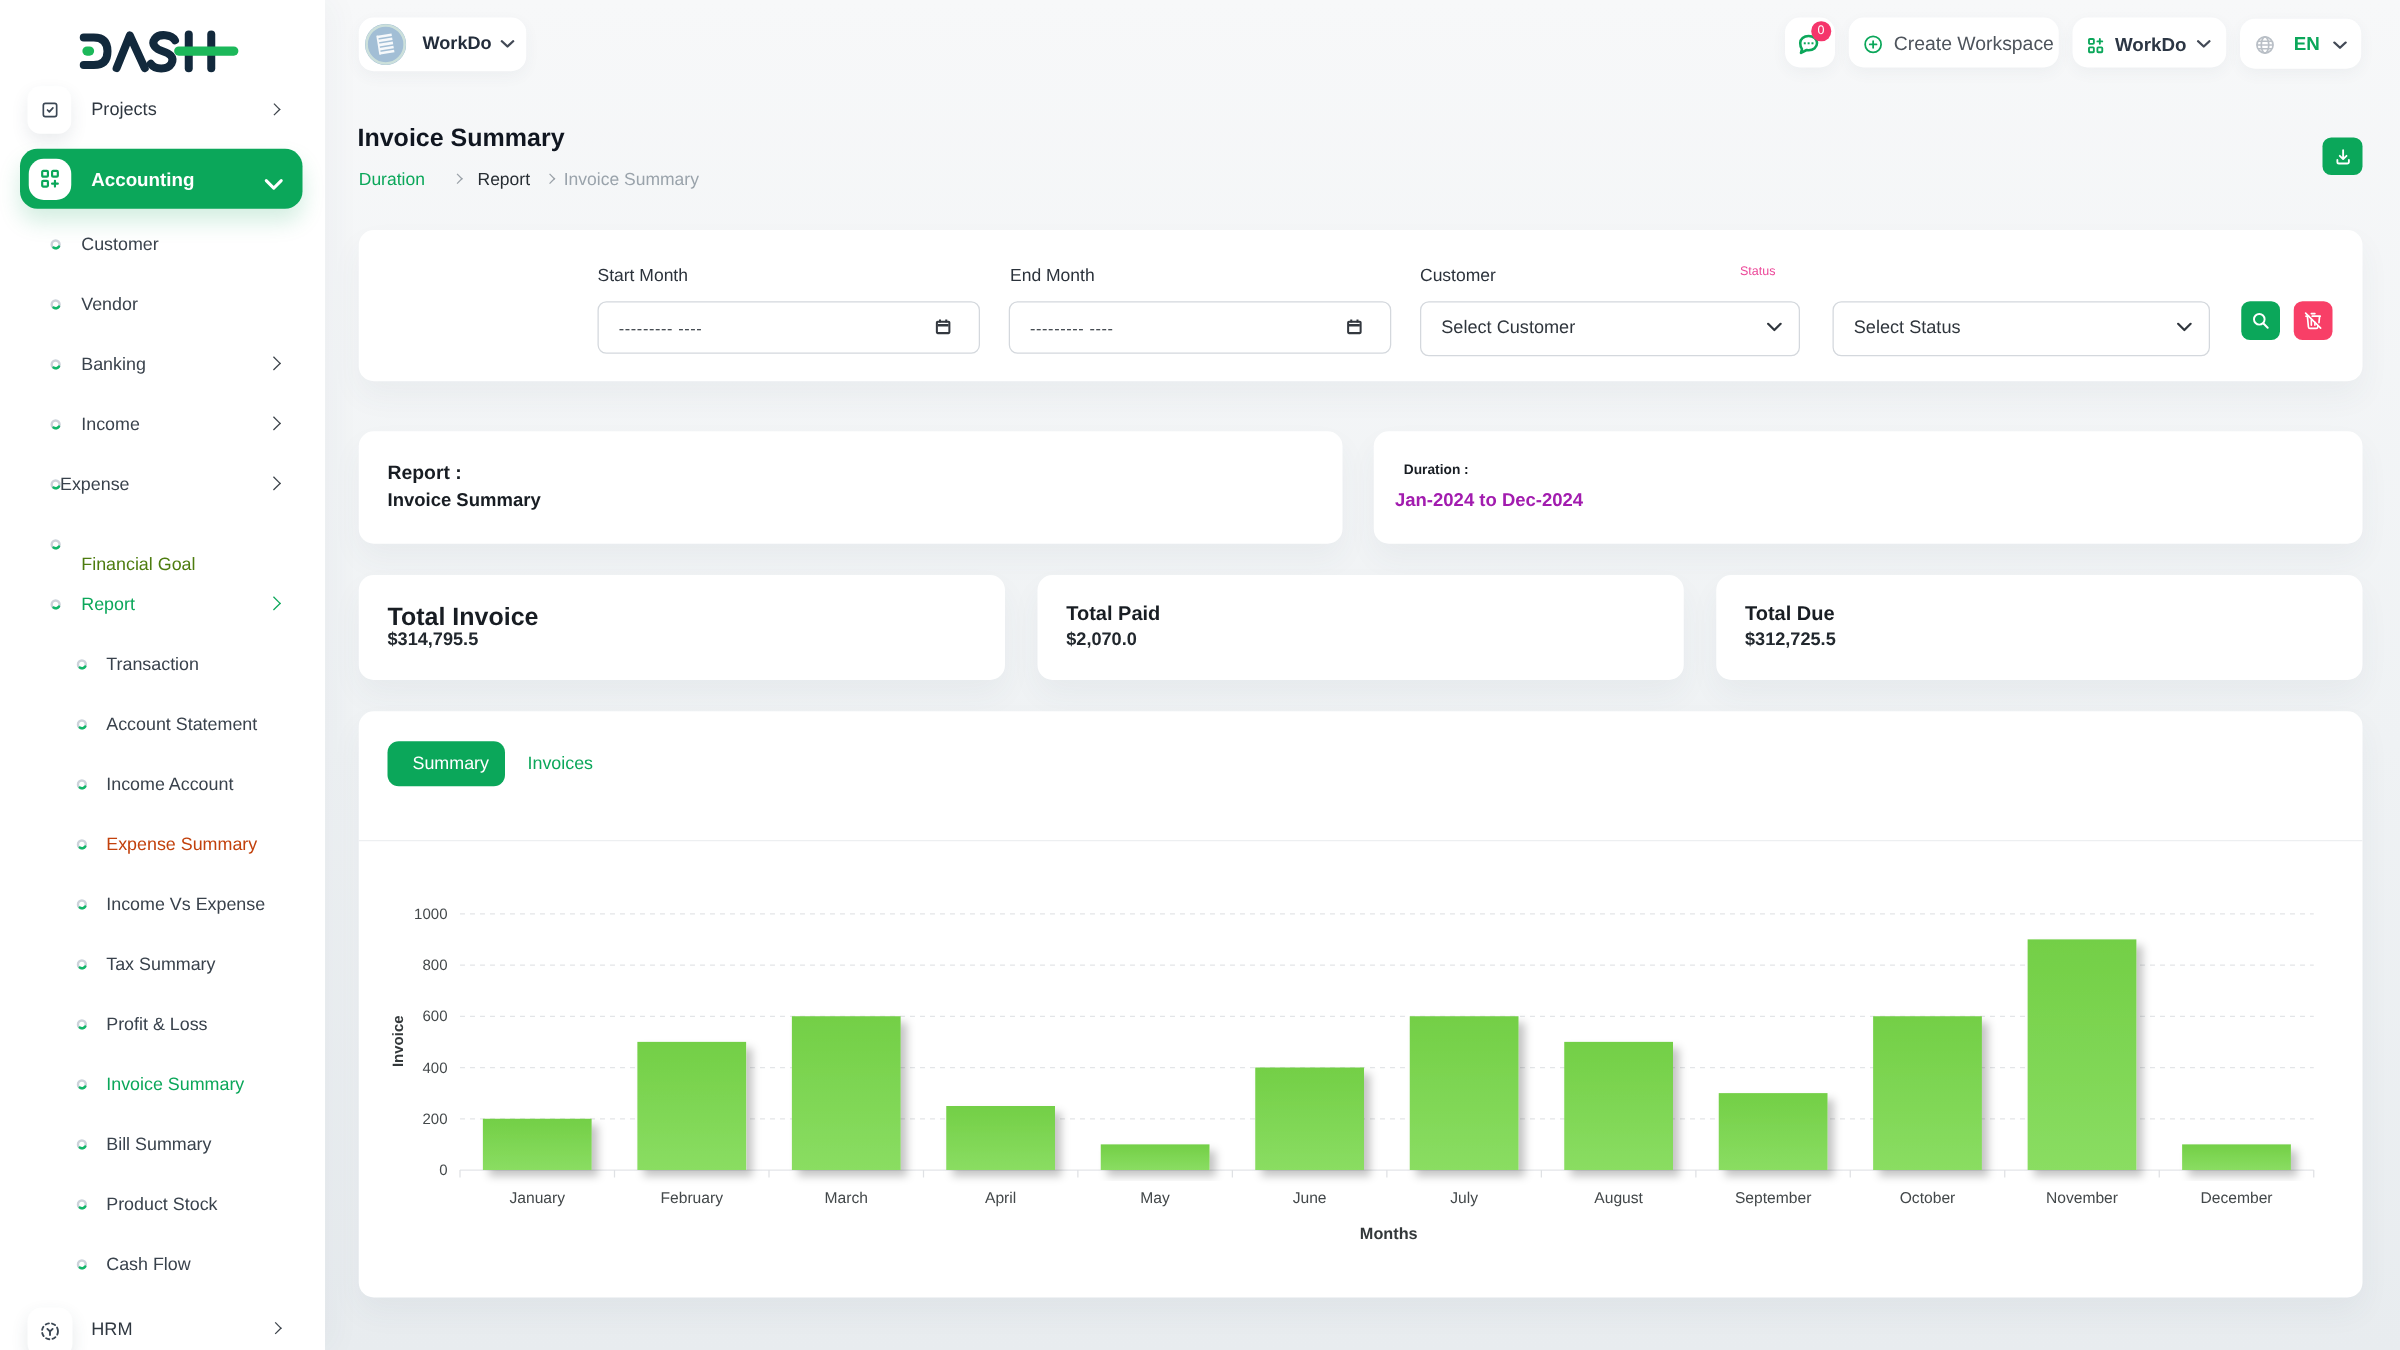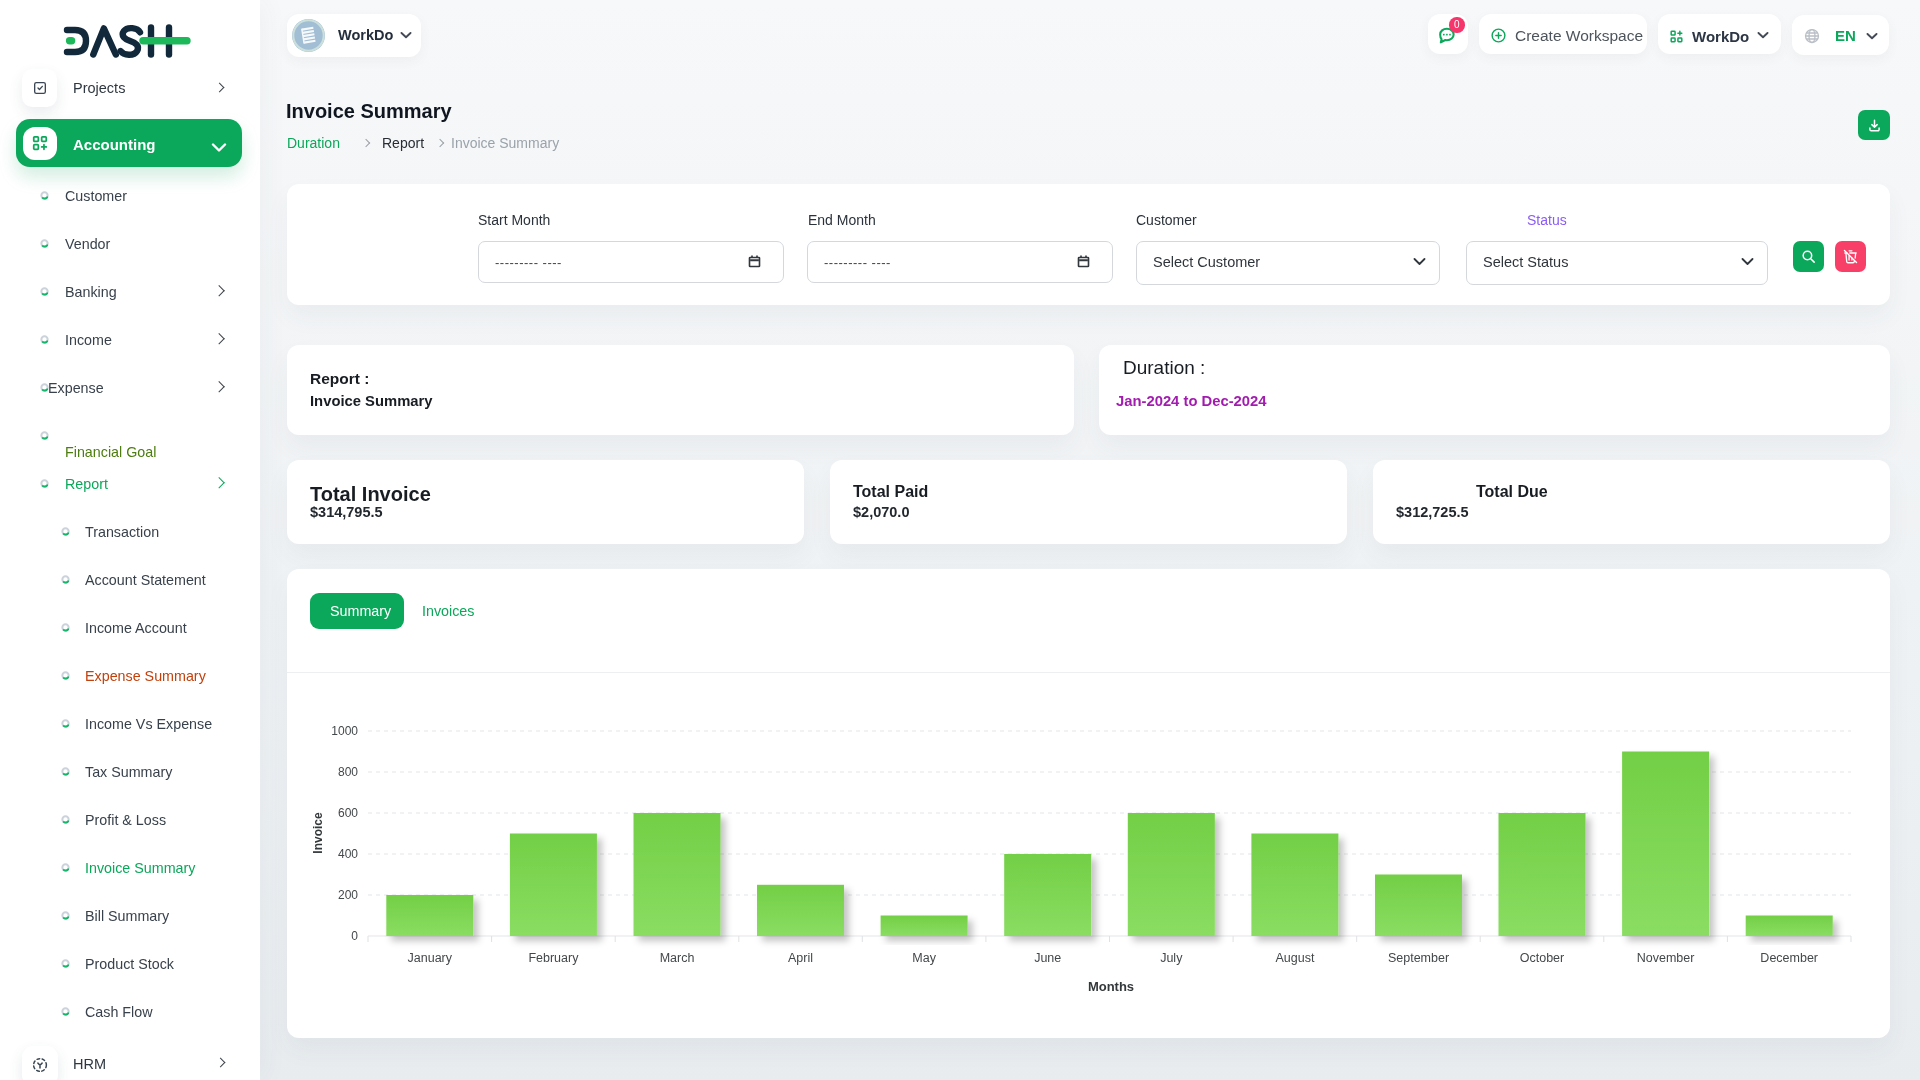--- a/index.html
+++ b/index.html
@@ -241,52 +241,52 @@
 <rect x="4" y="5.5" width="16" height="14.5" rx="1"></rect>
     <path d="M5 10h14" stroke-width="3.2"></path>
     <path d="M8 2.5v4M16 2.5v4" stroke-width="2.6"></path>
   </svg>
 <div class="abs" style="left:1136px;top:212px;font-size:14px;color:#2b323b">Customer</div>
 <div class="abs" style="left:1136px;top:241px;width:304px;height:44px;background:#fff;border:1px solid #d4d8dd;border-radius:7px"></div>
 <div class="abs" style="left:1153px;top:254px;font-size:14.5px;color:#2f353c">Select Customer</div>
 <svg class="abs" style="left:1413px;top:258px" width="13" height="8" viewBox="0 0 13 8">
     <path d="M1.5 1 L6.5 6 L11.5 1" fill="none" stroke="#30363d" stroke-width="1.8" stroke-linecap="round" stroke-linejoin="round"></path>
   </svg>
-<div class="abs" style="left:1527px;top:212px;font-size:14px;color:#8b5cf6">Status</div>
+<div class="abs" style="left:1392px;top:212px;font-size:10px;color:#ec4899">Status</div>
 <div class="abs" style="left:1466px;top:241px;width:302px;height:44px;background:#fff;border:1px solid #d4d8dd;border-radius:7px"></div>
 <div class="abs" style="left:1483px;top:254px;font-size:14.5px;color:#2f353c">Select Status</div>
 <svg class="abs" style="left:1741px;top:258px" width="13" height="8" viewBox="0 0 13 8">
     <path d="M1.5 1 L6.5 6 L11.5 1" fill="none" stroke="#30363d" stroke-width="1.8" stroke-linecap="round" stroke-linejoin="round"></path>
   </svg>
 <div class="abs" style="left:1793px;top:241px;width:31px;height:31px;background:#0ba75a;border-radius:7px"></div>
 <svg class="abs" style="left:1800px;top:248px" width="17" height="17" viewBox="0 0 24 24" fill="none" stroke="#fff" stroke-width="2.2" stroke-linecap="round">
 <circle cx="10.5" cy="10.5" r="6"></circle>
     <path d="M15.5 15.5L20 20"></path>
   </svg>
 <div class="abs" style="left:1835px;top:241px;width:31px;height:31px;background:#f83f67;border-radius:7px"></div>
 <svg class="abs" style="left:1842px;top:248px" width="17" height="17" viewBox="0 0 24 24" fill="none" stroke="#fff" stroke-width="1.9" stroke-linecap="round" stroke-linejoin="round">
 <path d="M4 7h3m4 0h9M10 4h4M10 11v6M14 14v3M5.5 7l1.2 12.2a1.8 1.8 0 0 0 1.8 1.6h7a1.8 1.8 0 0 0 1.8-1.6l.1-1M18.6 14.2l.7-7.2"></path>
     <path d="M3.5 3.5l17 17"></path>
   </svg>
 
 <div class="card" style="left:287px;top:345px;width:787px;height:90px"></div>
 <div class="abs" style="left:310px;top:370px;font-size:15.5px;font-weight:700;color:#181d23">Report :</div>
 <div class="abs" style="left:310px;top:393px;font-size:14.8px;font-weight:700;color:#181d23">Invoice Summary</div>
 <div class="card" style="left:1099px;top:345px;width:791px;height:90px"></div>
-<div class="abs" style="left:1123px;top:357px;font-size:19px;font-weight:400;color:#181d23">Duration :</div>
+<div class="abs" style="left:1123px;top:370px;font-size:11px;font-weight:700;color:#181d23">Duration :</div>
 <div class="abs" style="left:1116px;top:393px;font-size:14.8px;font-weight:700;color:#a21caf">Jan-2024 to Dec-2024</div>
 
 <div class="card" style="left:287px;top:460px;width:517px;height:84px"></div>
 <div class="abs" style="left:310px;top:483px;font-size:20px;font-weight:700;color:#181d23">Total Invoice</div>
 <div class="abs" style="left:310px;top:504px;font-size:14.5px;font-weight:700;color:#22282e">$314,795.5</div>
 <div class="card" style="left:830px;top:460px;width:517px;height:84px"></div>
 <div class="abs" style="left:853px;top:483px;font-size:16px;font-weight:700;color:#181d23">Total Paid</div>
 <div class="abs" style="left:853px;top:504px;font-size:14.5px;font-weight:700;color:#22282e">$2,070.0</div>
 <div class="card" style="left:1373px;top:460px;width:517px;height:84px"></div>
-<div class="abs" style="left:1476px;top:483px;font-size:16px;font-weight:700;color:#181d23">Total Due</div>
+<div class="abs" style="left:1396px;top:483px;font-size:16px;font-weight:700;color:#181d23">Total Due</div>
 <div class="abs" style="left:1396px;top:504px;font-size:14.5px;font-weight:700;color:#22282e">$312,725.5</div>
 
 <div class="card" style="left:287px;top:569px;width:1603px;height:469px"></div>
 <div class="abs" style="left:310px;top:593px;width:94px;height:36px;background:#0ba75a;border-radius:9px"></div>
 <div class="abs" style="left:330px;top:603px;font-size:14.3px;color:#fff">Summary</div>
 <div class="abs" style="left:422px;top:603px;font-size:14.3px;color:#0ba75a">Invoices</div>
 <div class="abs" style="left:287px;top:672px;width:1603px;height:1px;background:#edeff1"></div>
 
 <svg class="abs" style="left:287px;top:569px" width="1603" height="469" viewBox="287 569 1603 469">
 <defs>

